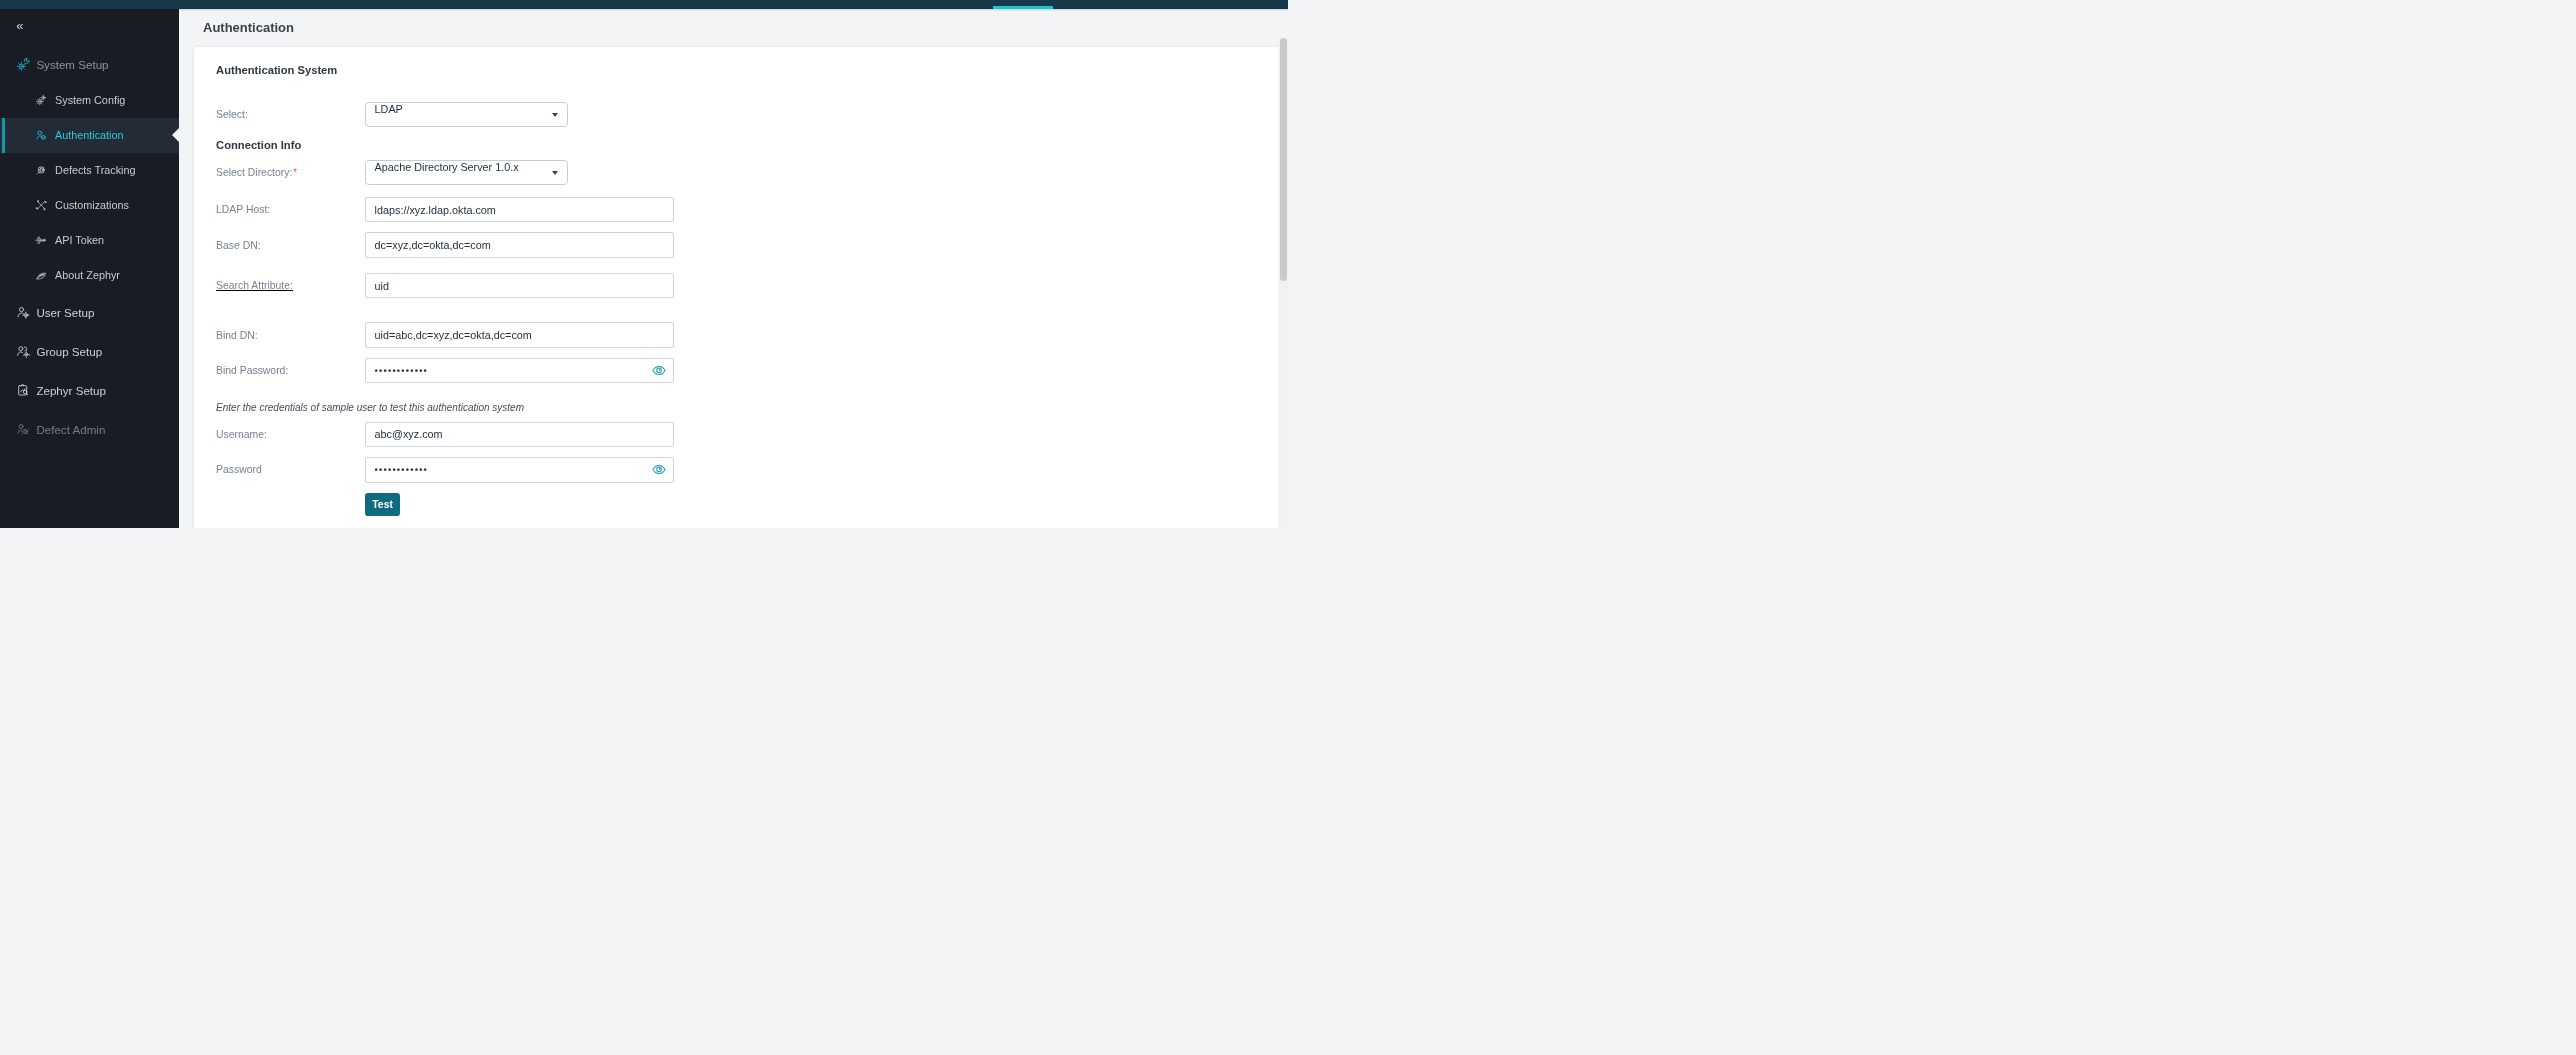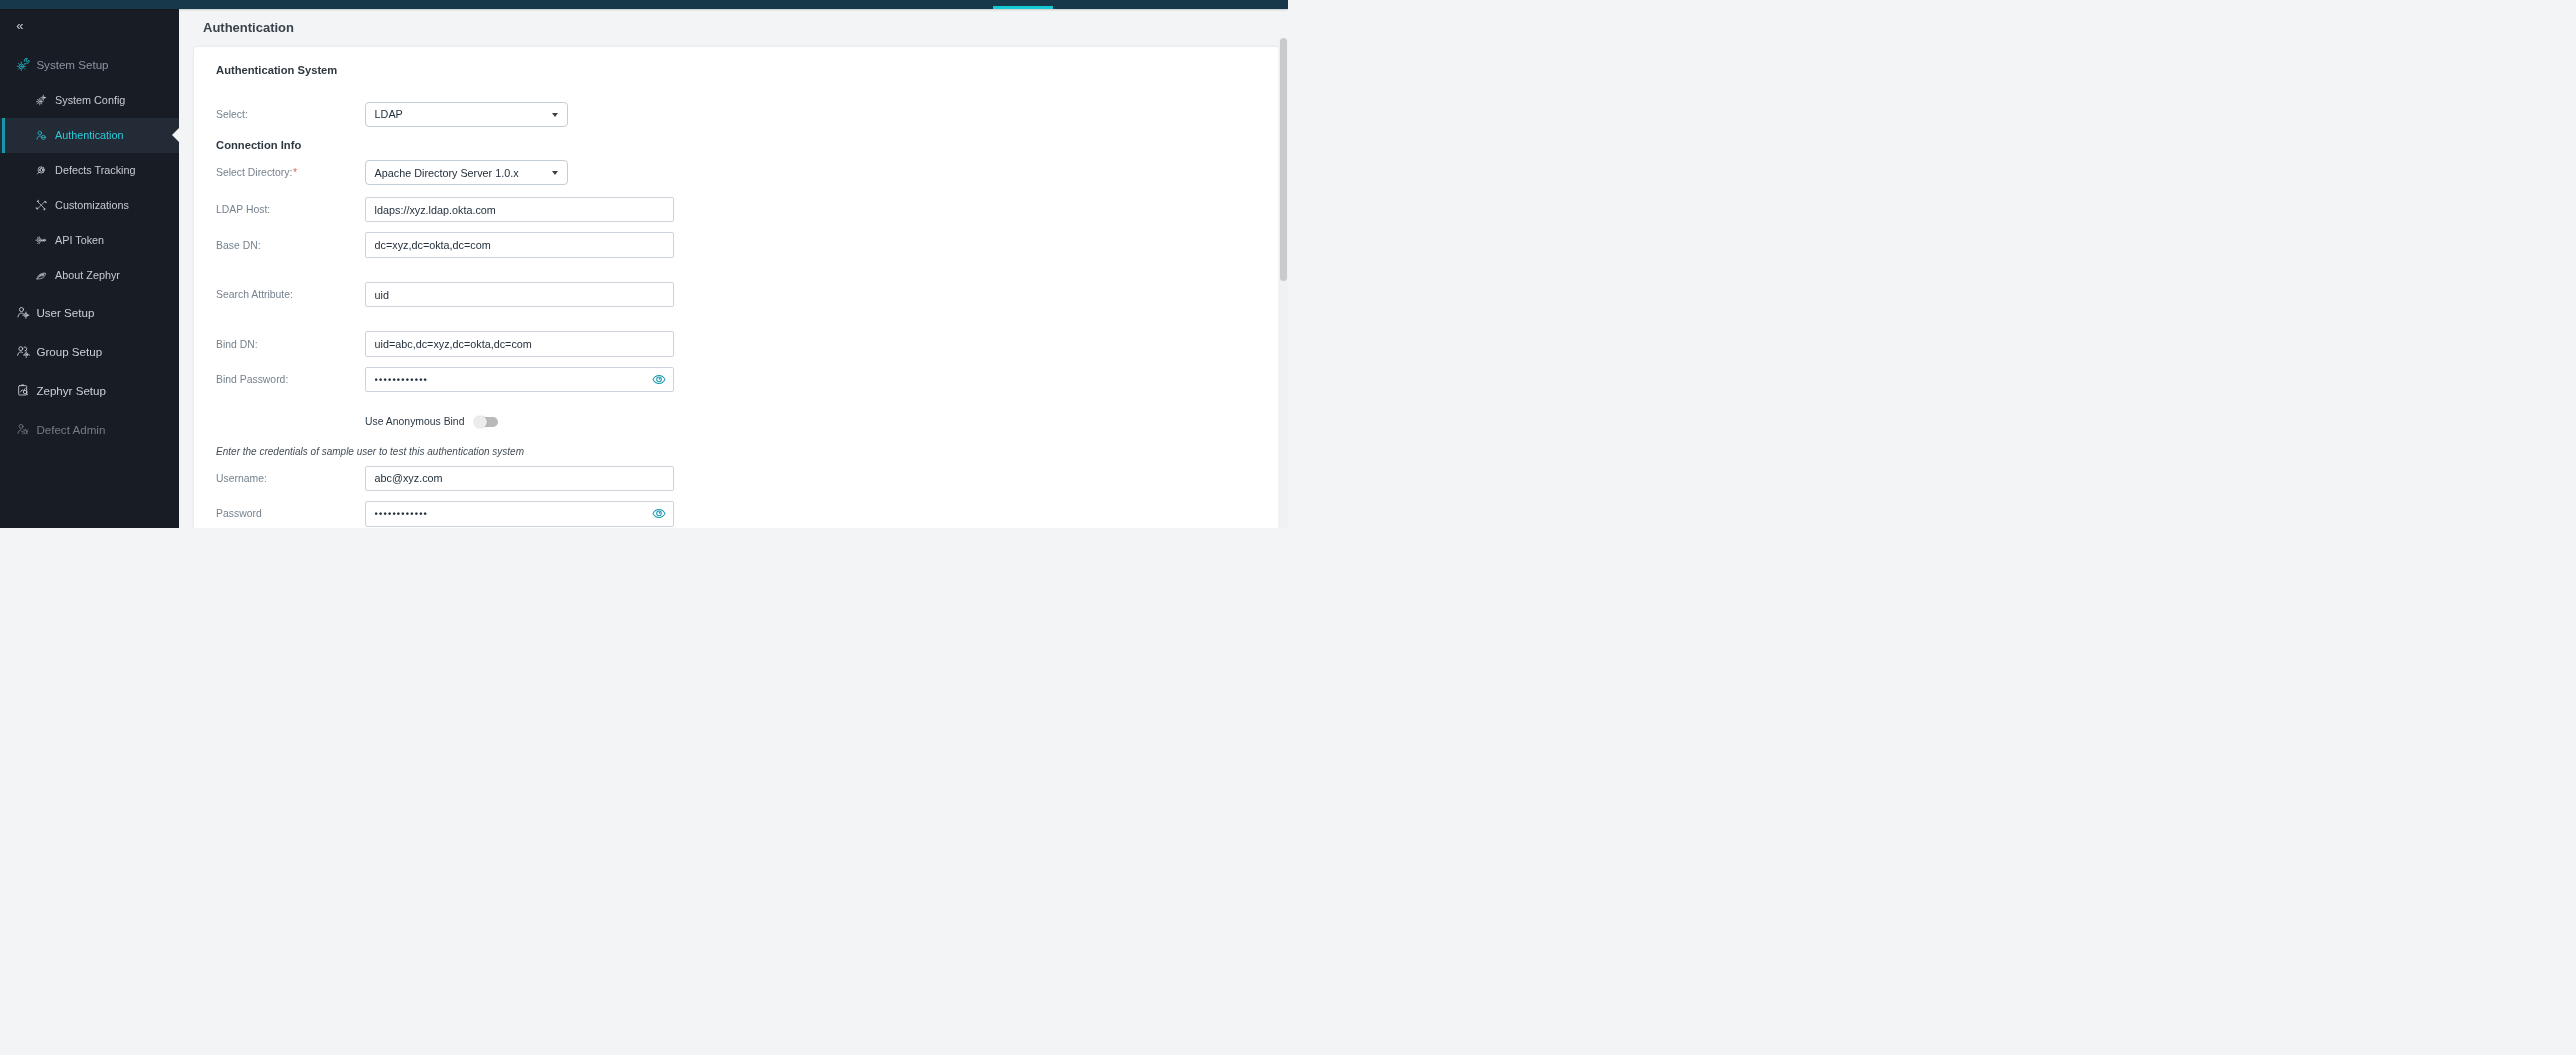--- a/index.html
+++ b/index.html
@@ -50,35 +50,35 @@
   .section-heading { font-size:11.2px; font-weight:700; color:#2e3840; }
   .section-heading.conn { margin-top:11.6px; margin-bottom:9.3px; }
   .section-heading.auth { margin-bottom:26px; }
 
   .row { display:flex; align-items:center; }
   .row-label { flex:none; width:149px; font-size:10.4px; color:#75828e; }
   .req { color:#e25c5c; margin-left:0.8px; }
 
   .select-box { position:relative; width:203px; height:25.5px; background:#fff;
                 border:0.8px solid #c3cdd6; border-radius:3.9px; display:flex;
-                align-items:center; padding:0 20px 0 8.5px; cursor:pointer; }
+                padding:0 20px 0 8.5px; cursor:pointer; }
   .select-box .value { font-size:10.8px; color:#24313e; }
   .caret { position:absolute; right:9.3px; top:50%; margin-top:-1.5px; width:0; height:0;
            border-left:3.5px solid transparent; border-right:3.5px solid transparent;
            border-top:4.6px solid #3a4147; }
 
   .input-wrap { position:relative; width:309px; }
   .text-input { width:309px; height:25.5px; border:0.8px solid #ccd3da; border-radius:2px;
                 padding:0 25px 0 8.5px; font-size:10.8px; color:#24313e; background:#fff;
                 font-family:"Liberation Sans", sans-serif; outline:none; }
   .text-input.masked { font-size:9.3px; letter-spacing:1.2px; font-weight:700; }
   .eye { position:absolute; right:7.7px; top:50%; margin-top:-5.4px; width:14px; height:10.8px;
          cursor:pointer; display:inline-flex; }
 
-  .mt15 { margin-top:11.6px; } .mt13 { margin-top:10px; } .mt12 { margin-top:24px; }
+  .mt15 { margin-top:11.6px; } .mt13 { margin-top:10px; } .mt12 { margin-top:15px;text-decoration:underline; }
   .mt31 { margin-top:24px; } .mt11 { margin-top:8.5px; } .mt24 { margin-top:18.6px; }
 
   .toggle-row { display:flex; align-items:center; }
   .toggle-label { font-size:10.4px; color:#2c3945; }
   .switch { position:relative; width:23px; height:10.8px; margin-left:10.8px;
             background:#b9b9b9; border-radius:5.4px; cursor:pointer; }
   .knob { position:absolute; left:-0.8px; top:-0.8px; width:12.4px; height:12.4px;
           border-radius:50%; background:#ececec; box-shadow:0 0 1.5px rgba(0,0,0,.25); }
 
   .note { font-style:italic; font-size:10px; color:#424d57; }
@@ -299,29 +299,20 @@
           <span class="eye">
             <svg viewBox="0 0 22 16" fill="none" stroke="#1898ae" stroke-width="1.6" stroke-linecap="round" stroke-linejoin="round">
               <path d="M1.5 8C3.8 3.8 7.2 1.7 11 1.7S18.2 3.8 20.5 8C18.2 12.2 14.8 14.3 11 14.3S3.8 12.2 1.5 8z"></path>
               <circle cx="11" cy="8" r="3.6"></circle>
                 <circle cx="11.8" cy="7.2" r="1.3" fill="#1898ae" stroke="none"></circle>
             </svg>
           </span>
         </div>
       </div>
 
-      <div class="row mt12">
-        <span class="row-label"></span>
-        <div class="toggle-row">
-          <span class="toggle-label">Use Anonymous Bind</span>
-          <span class="switch">
-            <span class="knob"></span>
-          </span>
-        </div>
-      </div>
 
       <div class="note mt24">Enter the credentials of sample user to test this authentication system</div>
 
       <div class="row mt11">
         <span class="row-label">Username:</span>
         <div class="input-wrap">
           <input class="text-input" value="abc@xyz.com" style="">
         </div>
       </div>
 

